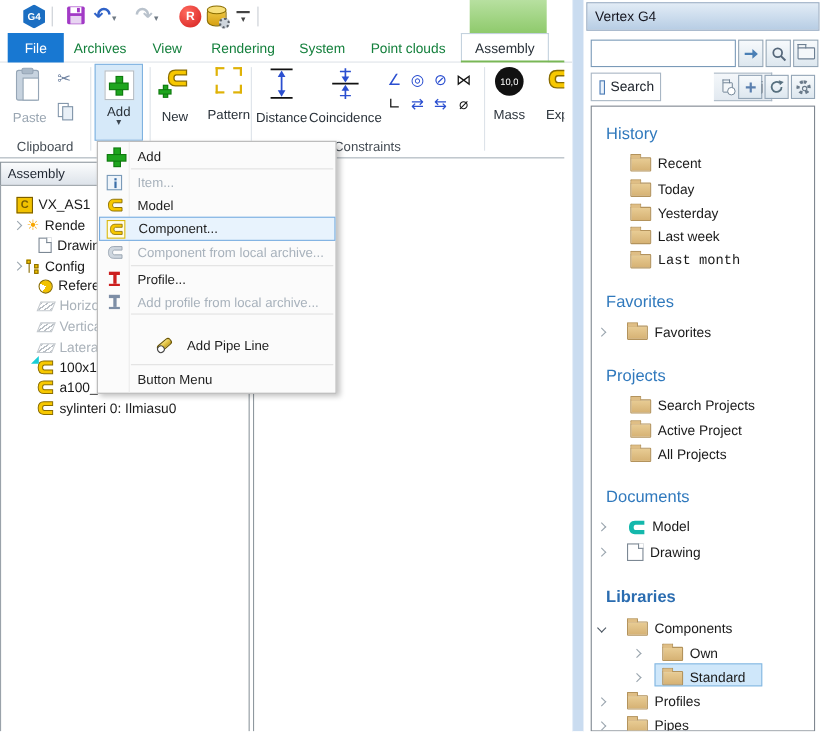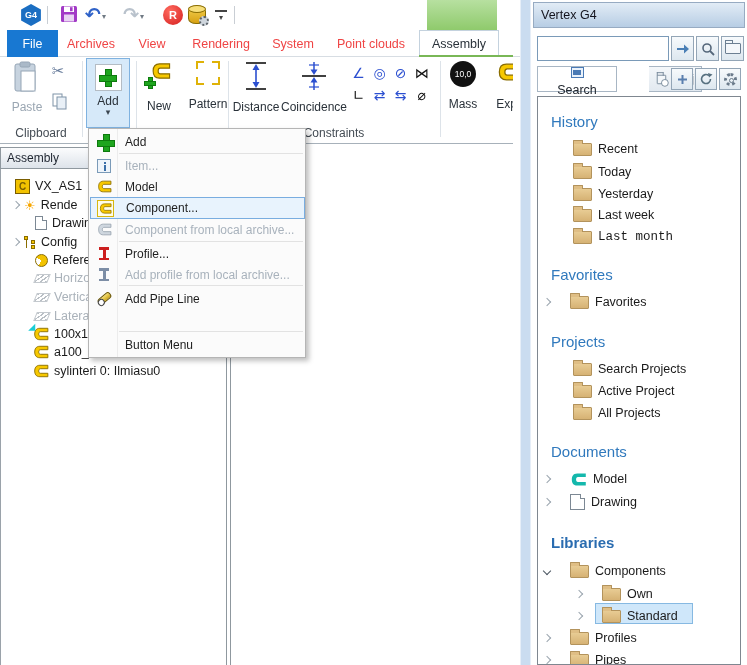--- a/index.html
+++ b/index.html
@@ -26,21 +26,21 @@
   .db-icon::before { content:""; position:absolute; left:-1px; top:-2px; width:16px; height:6px;
              background:#f7df7a; border:1px solid #8a6d00; border-radius:50%; }
   .gear-dot { position:absolute; right:-4px; bottom:-3px; width:10px; height:10px; border-radius:50%;
              border:2.5px dotted #5a6168; background:#cfd6dd; }
   .overflow-icon { width:12px; border-top:2px solid #444; padding-top:1px; text-align:center;
              font-size:8px; color:#444; }
 
   
   .tab-bar { left:0; top:30px; width:520px; height:27px; background:#fff; border-bottom:1px solid #d7dde3; }
   .tab { top:0; height:27px; display:flex; align-items:center; justify-content:center;
-         font-size:12.5px; color:#ef4444; }
+         font-size:12.5px; color:#15803d; }
   .tab-file { background:#1878d2; color:#fff; }
   .tab-active { background:#fff; border:1px solid #c4d2de; border-bottom:none; color:#2a323a; }
   .green-block { left:427px; top:0; width:70px; height:30px;
          background:linear-gradient(#b7e0a0,#8fca6c); }
   .green-line { left:419px; top:55px; width:94px; height:2px; background:#79b756; }
 
   
   .ribbon { left:0; top:57px; width:513px; height:87px; background:#fff;
             border-bottom:1px solid #a7b1ba; overflow:hidden; }
   .rb-sep { top:4px; width:1px; height:76px; background:#dde3e9; }
@@ -445,21 +445,21 @@
           <span class="ibeam gray">
             <i></i>
             <i></i>
             <i></i>
           </span>
         </span>
       <span class="ml">Add profile from local archive...</span>
     </div>
     <div class="abs menu-sep" style="top:156px;"></div>
 
-    <div class="abs menu-row" style="top:159px;">
+    <div class="abs menu-row" style="top:174px;padding-left:45px;">
       <span class="mi">
           <span class="pipe"></span>
         </span>
       <span class="ml">Add Pipe Line</span>
     </div>
 
     <div class="abs menu-sep" style="top:202px;"></div>
 
     <div class="abs menu-row" style="top:205px;">
       <span class="mi"></span>
@@ -484,21 +484,21 @@
     <div class="abs sq-btn" style="left:165px;top:36px;width:23px;height:25px;">
       <svg width="14" height="14" viewBox="0 0 14 14">
         <circle cx="6" cy="6" r="4" fill="none" stroke="#55677a" stroke-width="1.6"></circle>
         <line x1="9" y1="9" x2="13" y2="13" stroke="#55677a" stroke-width="1.8"></line>
       </svg>
     </div>
     <div class="abs sq-btn" style="left:190px;top:36px;width:23px;height:25px;">
       <span class="folder-o"></span>
     </div>
 
-    <div class="abs vx-tab" style="left:6px;width:80px;flex-direction:column;">
+    <div class="abs vx-tab" style="left:6px;width:64px;">
       <span class="list-ic">
           <i></i>
           <i></i>
           <i></i>
         </span>
       <span>Search</span>
     </div>
     <div class="abs vx-tab inactive" style="left:86px;width:53px;">
       <span class="folder-o" style="transform:scale(.85);">
         <span class="clock-dot"></span>

